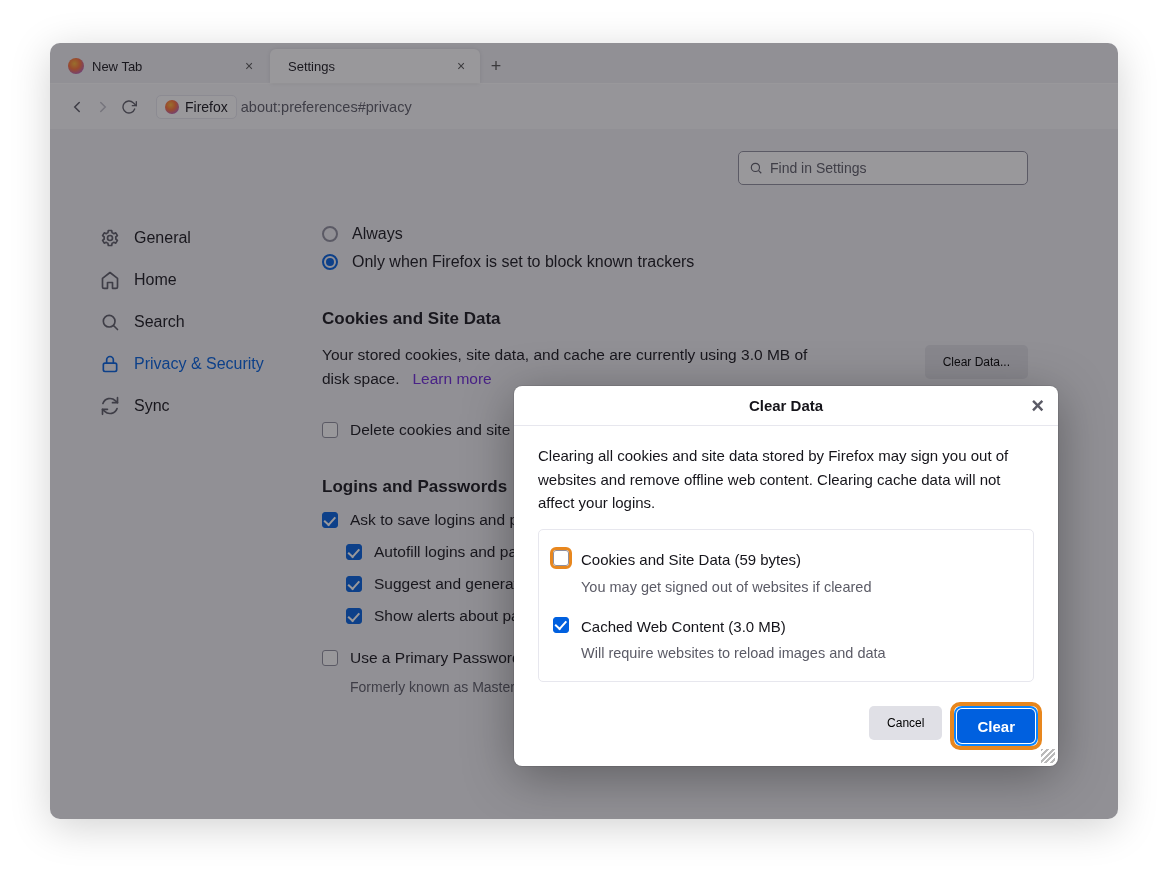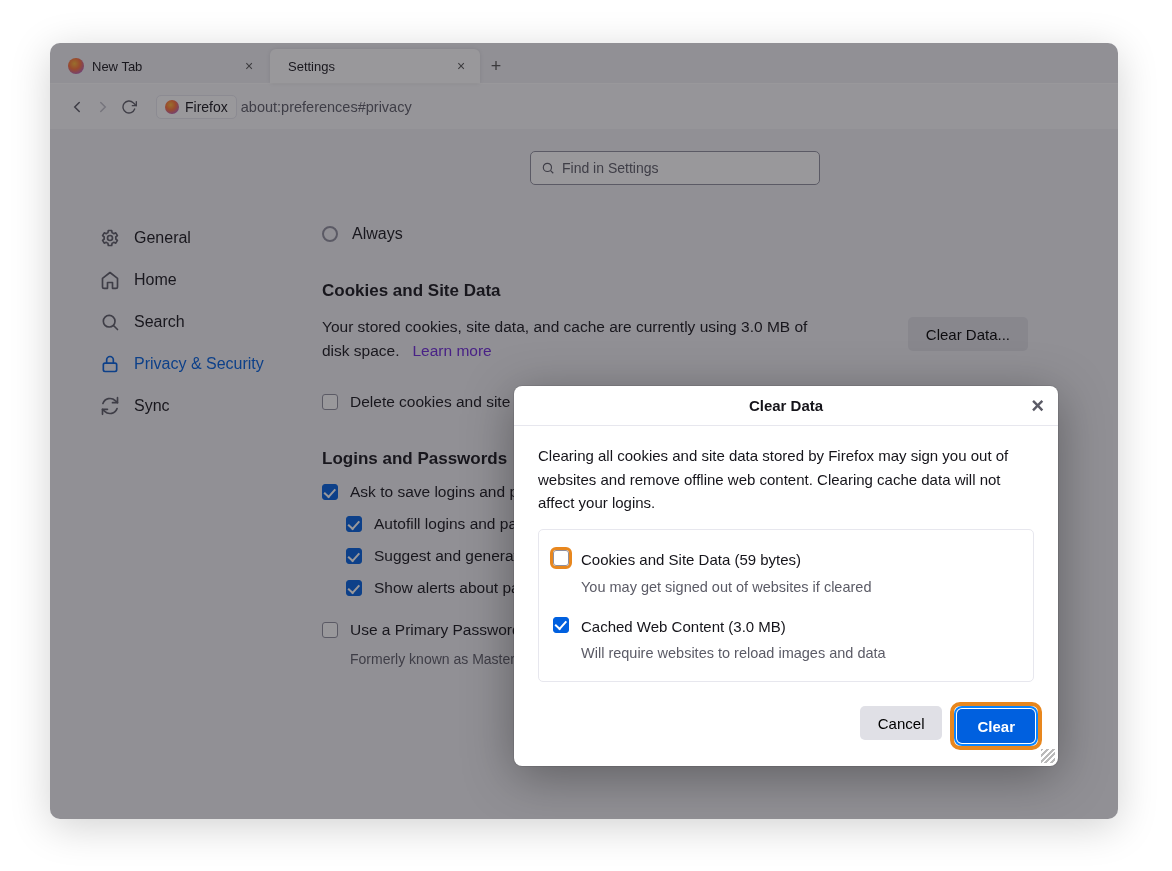--- a/index.html
+++ b/index.html
@@ -22,31 +22,31 @@
   .url-chip { display:flex; align-items:center; gap:6px; background:#fff; border:1px solid #e7e7ee; border-radius:5px; padding:3px 8px; margin-left:14px;}
   .url-chip .ff-icon{width:14px;height:14px;}
   .url-text { font-size:14.5px; color:#5b5b66; margin-left:4px;}
   
   .content { display:flex; position:absolute; top:86px; bottom:0; left:0; right:0;}
   .sidebar { width:260px; padding:28px 10px 0 46px;}
   .side-item { display:flex; align-items:center; gap:14px; height:42px; border-radius:4px; padding:0 4px; font-size:16px; color:#15141a; cursor:pointer;}
   .side-item.active { color:#0060df;}
   .side-item.active svg { stroke:#0060df;}
   .main { padding:22px 42px 30px 12px; width:760px;}
-  .search-wrap { display:flex; justify-content:center; }
+  .search-wrap { display:flex; justify-content:flex-end; }
   .find-box { width:290px; height:34px; border:1px solid #8f8f9d; border-radius:5px; display:flex; align-items:center; padding:0 10px; gap:7px; color:#5b5b66; font-size:14px; background:#fff;}
   .find-box svg { width:14px; height:14px; stroke:#5b5b66; stroke-width:2; fill:none;}
   .radio-row { display:flex; align-items:center; gap:14px; margin:10px 0; font-size:16px;}
   .radio { width:16px; height:16px; border-radius:50%; border:2px solid #8f8f9d; display:inline-block;}
   .radio.checked { border-color:#0060df; position:relative;}
   .radio.checked::after{content:"";position:absolute;top:2px;left:2px;width:8px;height:8px;background:#0060df;border-radius:50%;}
   h3.sec { font-size:17px; font-weight:700; margin:38px 0 14px 0;}
   .para { font-size:15.5px; line-height:1.55; max-width:500px;}
   .link { color:#6d28d9; cursor:pointer; }
-  .grey-btn { background:#e0e0e6; border:none; border-radius:5px; height:34px; padding:0 18px; font-size:15px; cursor:pointer;}
+  .grey-btn { background:#e0e0e6; border:none; border-radius:5px; height:34px; padding:0 18px; font-size:12px; cursor:pointer;}
   .grey-btn.disabled { color:#8f8f9d; background:#ededf0;}
   .row-flex { display:flex; justify-content:space-between; align-items:flex-start;}
   .cb-row { display:flex; align-items:center; gap:12px; margin:14px 0; font-size:15.5px;}
   .cb-row.indent { margin-left:24px;}
   .checkbox { width:16px; height:16px; border:1.5px solid #8f8f9d; border-radius:3px; display:inline-flex; align-items:center; justify-content:center; background:#fff;}
   .checkbox.checked { background:#0060df; border-color:#0060df;}
   .checkbox.checked::after{content:"";width:9px;height:5px;border:2px solid #fff;border-top:none;border-right:none;transform:rotate(-48deg) translateY(-1px);}
   .note { font-size:14px; color:#5b5b66; margin-left:28px; margin-top:2px;}
   
   .backdrop { position:absolute; inset:0; background:rgba(28,27,34,.45);}
@@ -179,20 +179,24 @@
               </svg>
             <span>Find in Settings</span>
           </div>
         </div>
 
         <div style="height:30px;"></div>
         <div class="radio-row">
           <span class="radio"></span>
           <span>Always</span>
         </div>
+        <div class="radio-row">
+          <span class="radio checked"></span>
+          <span>Only when Firefox is set to block known trackers</span>
+        </div>
 
         <h3 class="sec">Cookies and Site Data</h3>
         <div class="row-flex">
           <p class="para">
             <span>Your stored cookies, site data, and cache are currently using 3.0 MB of disk space.</span>
             &nbsp;&nbsp;<span class="link">Learn more</span>
           </p>
           <button class="grey-btn" style="margin-top:2px;">Clear Data...</button>
         </div>
 

